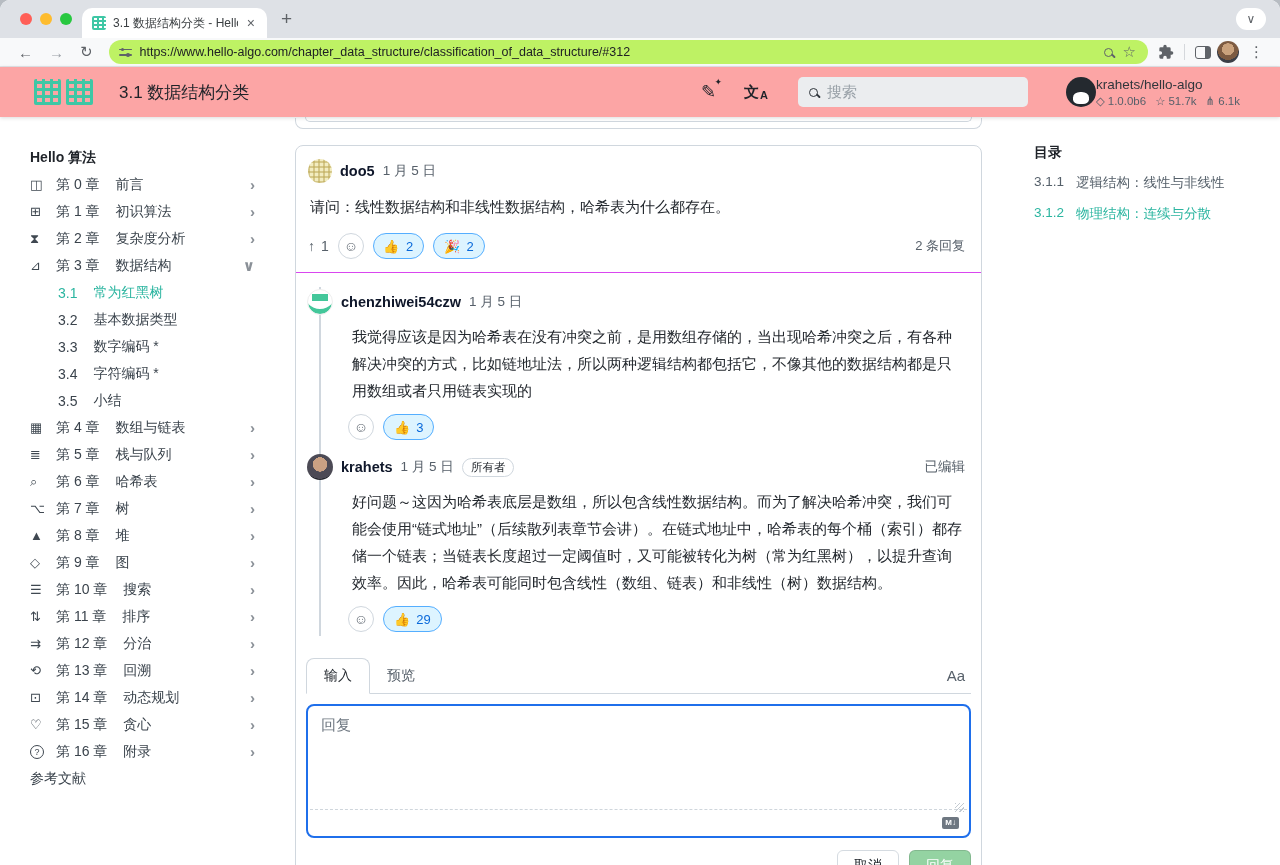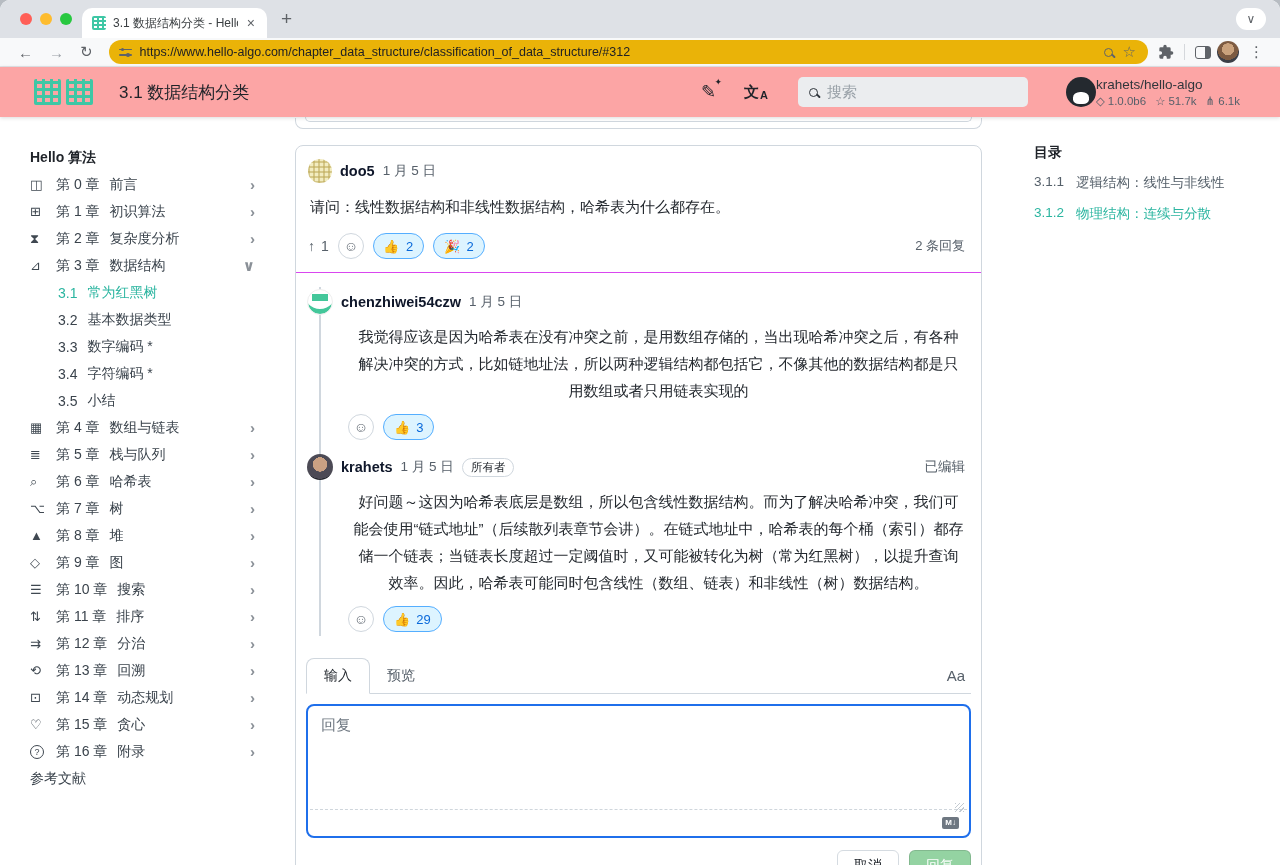--- a/index.html
+++ b/index.html
@@ -17,21 +17,21 @@
     background: repeating-linear-gradient(0deg,#3ec7a5 0 2px,transparent 2px 4px),
                 repeating-linear-gradient(90deg,#3ec7a5 0 2px,transparent 2px 5px); }
   .tab-title { flex:1; font-size:12px; color:#3c4043; white-space:nowrap; overflow:hidden; }
   .tab-close { font-size:14px; color:#5f6368; padding:0 2px; }
   .newtab { font-size:19px; color:#5f6368; margin:0 0 8px 14px; }
   .tab-overflow { position:absolute; right:14px; top:8px; width:30px; height:22px; background:#fff; border-radius:12px; display:flex; align-items:center; justify-content:center; color:#5f6368; font-size:12px; }
 
   .toolbar { height:29px; background:#f8f9fa; border-bottom:1px solid #e2e4e7; display:flex; align-items:center; padding:0 10px; }
   .nav-ic { font-size:15px; color:#5f6368; padding:0 8px; }
   .nav-ic.fwd { color:#9aa0a6; }
-  .omnibox { flex:1; height:24px; background:#eab308; border-radius:12px; margin:0 8px; display:flex; align-items:center; padding:0 10px; gap:8px; }
+  .omnibox { flex:1; height:24px; background:#bef264; border-radius:12px; margin:0 8px; display:flex; align-items:center; padding:0 10px; gap:8px; }
   .tune { width:13px; height:9px; position:relative; flex:0 0 auto; }
   .tune:before,.tune:after { content:""; position:absolute; left:0; right:0; height:1.6px; background:#5f6368; border-radius:1px; }
   .tune:before{top:1px}.tune:after{bottom:1px}
   .tune i { position:absolute; width:3.6px; height:3.6px; border-radius:50%; background:#5f6368; }
   .tune i.d1{top:0; left:2px}.tune i.d2{bottom:0; right:2px}
   .url-text { flex:1; font-size:12.5px; color:#202124; white-space:nowrap; overflow:hidden; }
   .mag { width:9px; height:9px; border:1.6px solid #5f6368; border-radius:50%; position:relative; flex:0 0 auto; }
   .mag:after { content:""; position:absolute; width:5px; height:1.6px; background:#5f6368; transform:rotate(45deg); right:-4.5px; bottom:-1.5px; border-radius:1px; }
   .star-ic { font-size:15px; color:#5f6368; padding:0 2px; }
   .tb-right { display:flex; align-items:center; gap:6px; padding:0 2px; }
@@ -67,21 +67,21 @@
   .repo-meta span { display:flex; gap:3px; align-items:center; }
 
   
   .page { display:flex; height:748px; background:#fff; }
   .sidebar { width:282px; flex:0 0 auto; padding:27px 0 0 30px; font-size:14px; color:#3a434c; }
   .side-title { font-weight:700; color:#1f2329; height:27px; display:flex; align-items:center; }
   .srow { height:27px; display:flex; align-items:center; width:225px; cursor:pointer; }
   .srow .cicon { width:26px; font-size:13px; color:#3f4851; flex:0 0 auto; }
   .srow .cicon.circled { width:auto; margin-right:12px; border:1.4px solid #3f4851; border-radius:50%; font-size:9px; width:14px; height:14px; display:flex; align-items:center; justify-content:center; }
   .srow .lbl { white-space:nowrap; }
-  .srow .num { margin-right:10px; }
+  .srow .num { margin-right:16px; }
   .srow .chev { margin-left:auto; color:#8a9097; font-size:15px; font-weight:700; }
   .srow.child { padding-left:28px; }
   .srow.active { color:#2bb5a0; }
   .side-footer { height:27px; display:flex; align-items:center; }
 
   .main { width:710px; flex:0 0 auto; padding:1px 10px 0 13px; }
   .prev-bottom { height:11px; border:1px solid #d0d7de; border-top:none; border-radius:0 0 8px 8px; position:relative; }
   .prev-bottom:before { content:""; position:absolute; left:9px; right:9px; top:-1px; height:4px; border:1px solid #d0d7de; border-top:none; border-radius:0 0 6px 6px; }
 
   .thread { margin-top:16px; border:1px solid #d0d7de; border-radius:8px; background:#fff; }
@@ -103,21 +103,21 @@
 
   .comment-main { padding:13px 16px 13px 12px; }
   .comment-main .c-body { margin:10px 2px 0 2px; }
   .comment-main .react-row { margin-top:13px; }
 
   .replies { border-top:1px solid #d946ef; position:relative; padding:16px 16px 4px 0; }
   .replies:before { content:""; position:absolute; left:23px; top:14px; bottom:14px; width:2px; background:#d0d7de; }
   .reply { position:relative; margin-bottom:14px; }
   .reply .c-head { padding-left:11px; }
   .reply .avatar { width:26px; height:26px; }
-  .reply .c-body { margin:8px 0 0 56px;text-align:center; }
+  .reply .c-body { margin:8px 0 0 56px; }
   .reply .react-row { margin:10px 0 2px 52px; }
 
   .editor { padding:8px 10px 12px; }
   .etabs { display:flex; align-items:center; border-bottom:1px solid #d0d7de; padding:0 0 0 0; }
   .etab { font-size:14px; color:#24292f; padding:8px 17px; }
   .etab.active { background:#fff; border:1px solid #d0d7de; border-bottom:1px solid #fff; border-radius:8px 8px 0 0; margin-bottom:-1px; }
   .etab.plain { color:#57606a; }
   .fmt { margin-left:auto; color:#57606a; font-size:15px; padding-right:6px; }
   .ebox { margin-top:10px; border:2px solid #1f6feb; border-radius:8px; height:134px; position:relative; background:#fff; }
   .ebox .ph { position:absolute; top:10px; left:13px; font-size:15px; color:#6e7781; }

